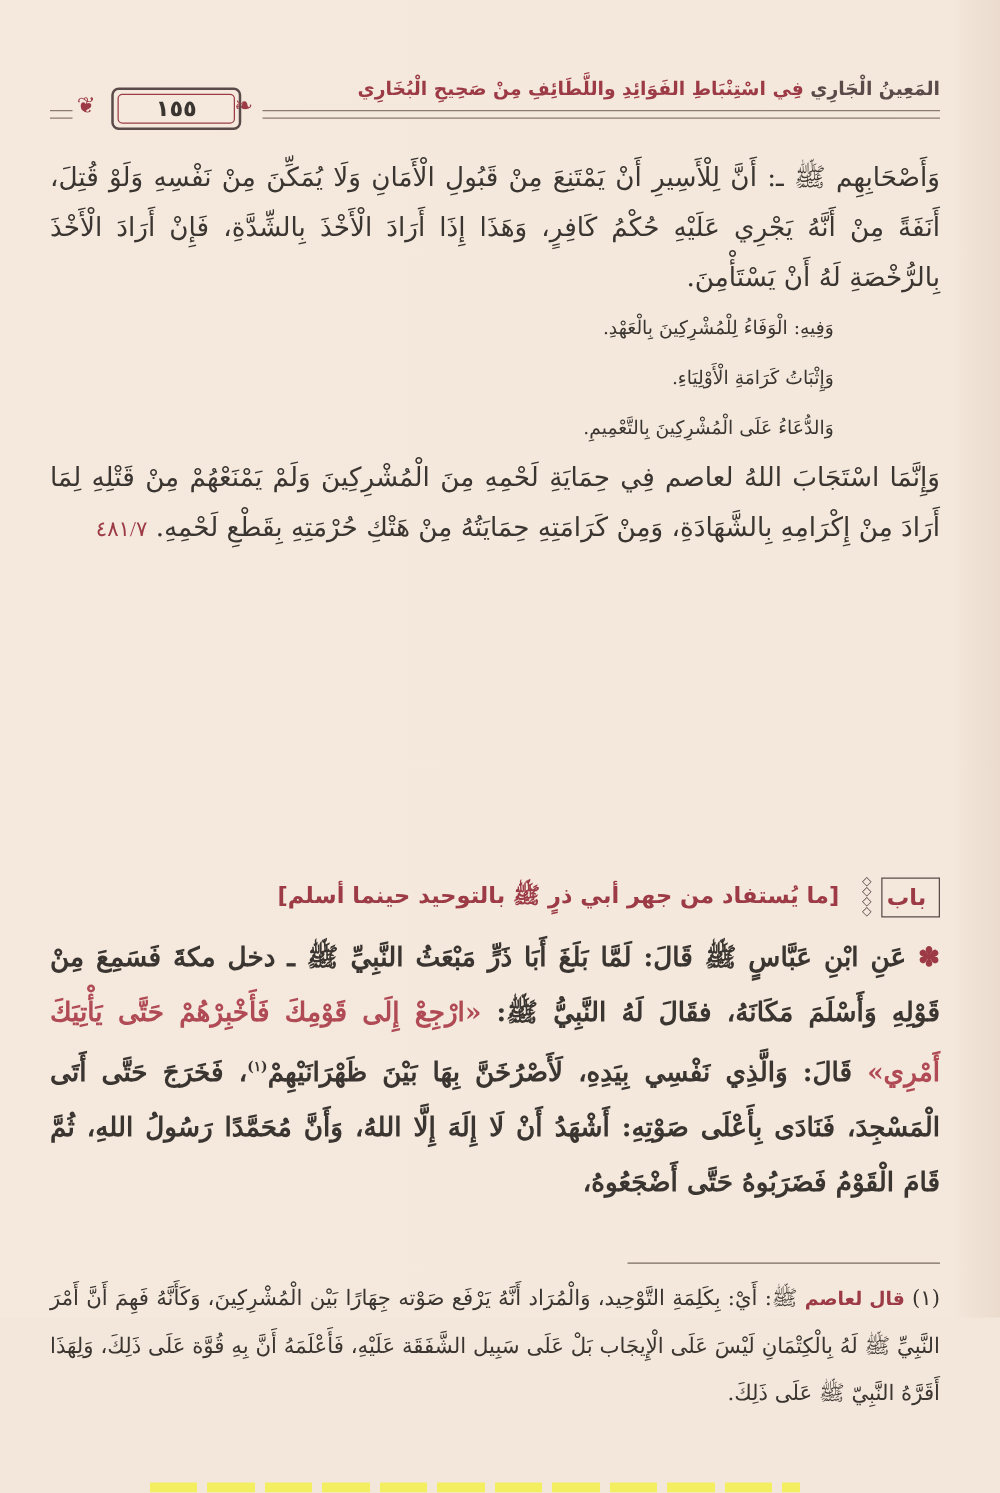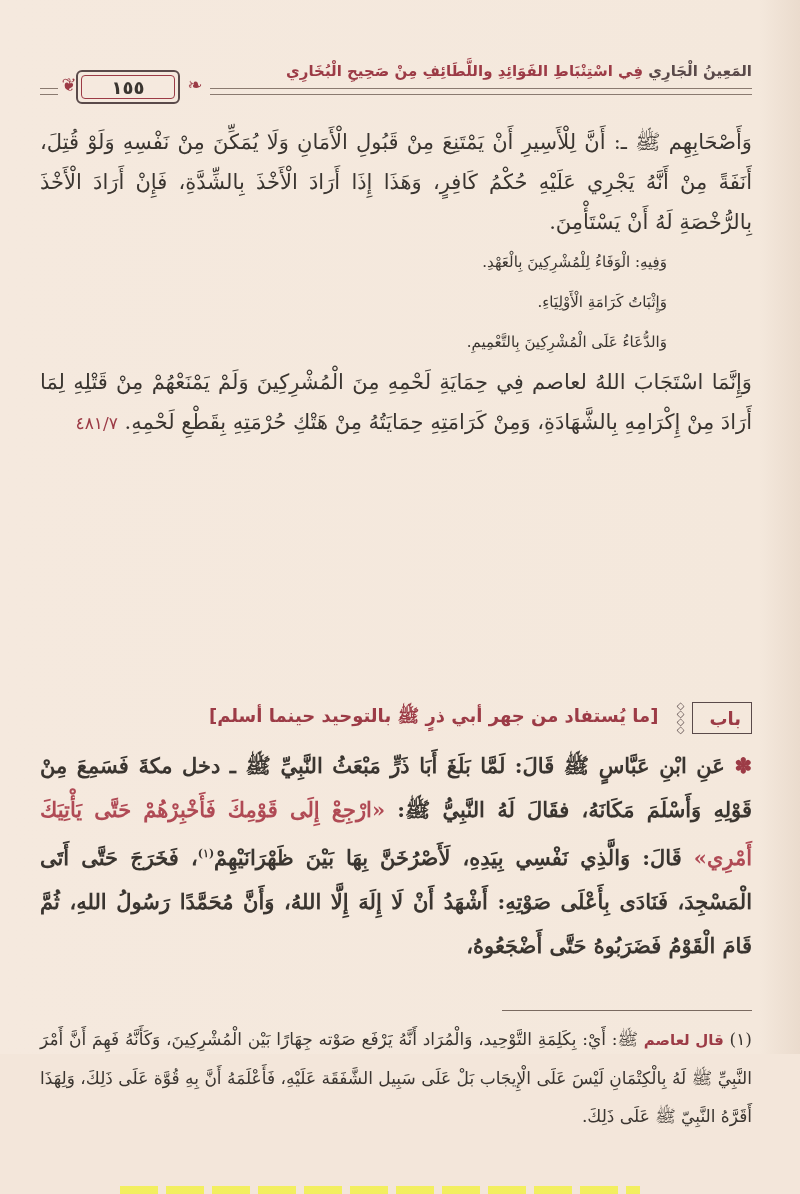--- a/index.html
+++ b/index.html
@@ -24,47 +24,47 @@
   .running-title .accent { color: #9c3b46; }
   .header-rule {
     position: absolute; right: 0; left: 170px; top: 28px; height: 5px;
     border-top: 1px solid #8a7a70; border-bottom: 1px solid #8a7a70;
   }
   .header-rule-left {
     position: absolute; left: 0; width: 18px; top: 28px; height: 5px;
     border-top: 1px solid #8a7a70; border-bottom: 1px solid #8a7a70;
   }
   .page-num-box {
-    position: absolute; left: 36px; top: 10px; width: 100px; height: 30px;
+    position: absolute; left: 49px; top: 10px; width: 100px; height: 30px;
     border: 2px solid #5a4a4a; border-radius: 6px;
     display: flex; align-items: center; justify-content: center;
     font-family: "DejaVu Sans", sans-serif; font-weight: bold; font-size: 18px; color: #3a3530;
     background: #f5e9de;
   }
   .page-num-box::before {
     content: ""; position: absolute; inset: 3px; border: 1px solid #9c3b46; border-radius: 4px;
   }
   .ornament { position: absolute; top: 15px; width: 22px; height: 20px; color: #9c3b46; font-size: 18px; line-height: 20px; text-align: center; }
   .ornament.left { left: 18px; }
   .ornament.right { left: 144px; }
 
   
   .body { position: absolute; right: 48px; left: 40px; top: 122px; }
   .para {
     font-size: 21px; line-height: 40px; text-align: justify; margin: 0;
   }
   .list-item { font-size: 15px; line-height: 40px; margin: 0; padding-right: 85px; }
-  .ref { color: #9c3b46; font-size: 17px; }
+  .ref { color: #9c3b46; font-size: 17px; font-family: Liberation Serif, serif; }
   .bab {
     position: absolute; right: 48px; left: 40px; top: 700px; height: 36px;
     display: flex; align-items: center; gap: 10px;
   }
   .bab-box {
     display: flex; align-items: center; border: 1px solid #5a4a4a; height: 30px;
-    padding: 0 10px 0 16px; font-family: "DejaVu Sans", sans-serif; font-weight: bold;
+    padding: 0 10px 0 3px; font-family: "DejaVu Sans", sans-serif; font-weight: bold;
     font-size: 18px; color: #9c3b46; position: relative;
   }
   .bab-zigzag { width: 14px; height: 32px; color: #5a4a4a; font-size: 10px; line-height: 8px; letter-spacing: -2px; }
   .bab-title {
     font-family: "DejaVu Sans", sans-serif; font-weight: bold; font-size: 18px; color: #9c3b46;
   }
   .hadith { position: absolute; right: 48px; left: 40px; top: 744px; }
   .hadith .para { font-weight: bold; font-size: 21px; line-height: 44px; }
   .star { color: #9c3b46; }
   .red { color: #b04a55; }

